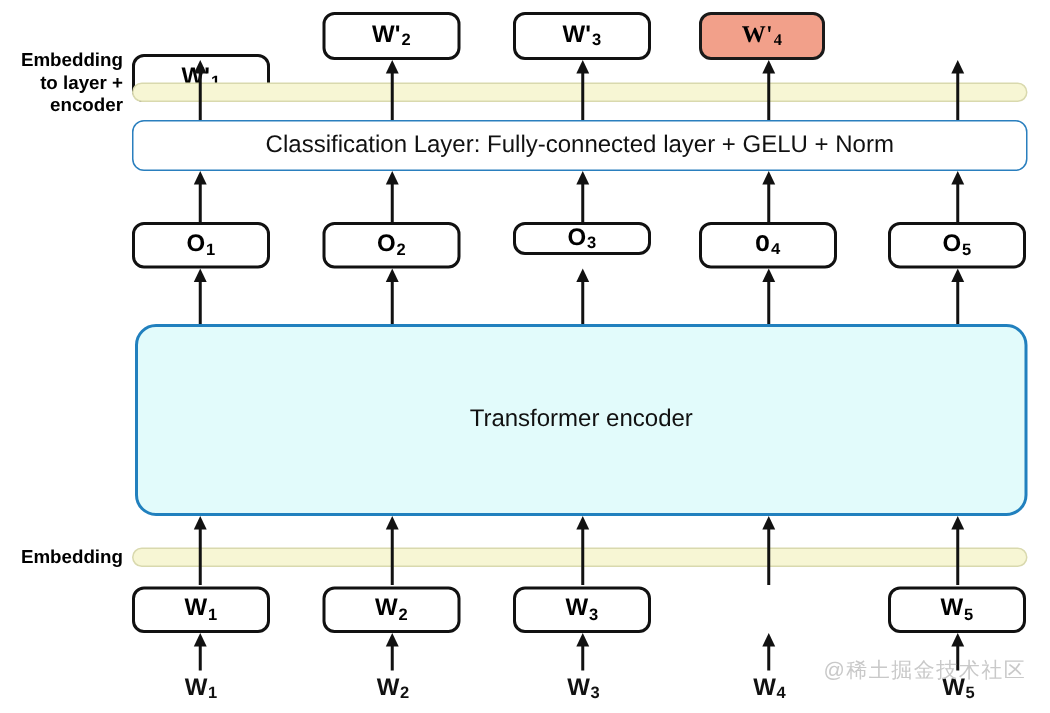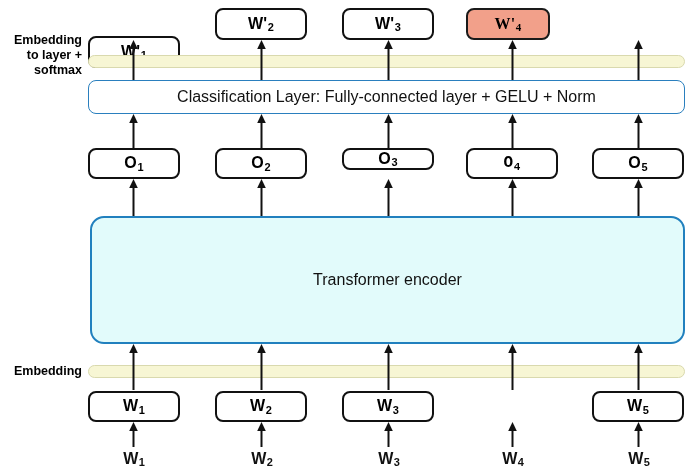--- a/index.html
+++ b/index.html
@@ -151,21 +151,21 @@
   </div>
   <div class="node masked" id="out-3" style="left:466px; top:8px; width:84px; height:32px;font-family:Liberation Serif, serif;">
     <span class="lbl">
       <span class="tok-main">W'</span><span class="tok-sub">4</span>
     </span>
   </div>
 
   <div class="side-label" id="label-embed-vocab" style="left:0px; top:33px; width:82px;">
     <div>Embedding</div>
     <div>to layer +</div>
-    <div>softmax</div>
+    <div>encoder</div>
   </div>
 
   <div class="embed-bar" id="embed-bar-top" style="left:88px; top:55px; width:597px; height:13px;"></div>
 
   <div class="arrow" style="left:128px; top:40px; width:11px; height:40px;">
     <svg width="11" height="40" viewBox="0 0 11 40">
       <line x1="5.5" y1="40" x2="5.5" y2="8" stroke="#111" stroke-width="2"></line>
       <polygon points="5.5,0 1.2,9 9.8,9" fill="#111"></polygon>
     </svg>
   </div>
@@ -387,14 +387,15 @@
   <div class="raw-token" style="left:353px; top:450px; width:72px;">
     <span class="tok-main">W</span><span class="tok-sub">3</span>
   </div>
   <div class="raw-token" style="left:477px; top:450px; width:72px;">
     <span class="tok-main">W</span><span class="tok-sub">4</span>
   </div>
   <div class="raw-token" style="left:603px; top:450px; width:72px;">
     <span class="tok-main">W</span><span class="tok-sub">5</span>
   </div>
 
+  <div id="watermark" style="left:549px; top:438px;">@稀土掘金技术社区</div>
 
 </div>
 
 </body></html>

